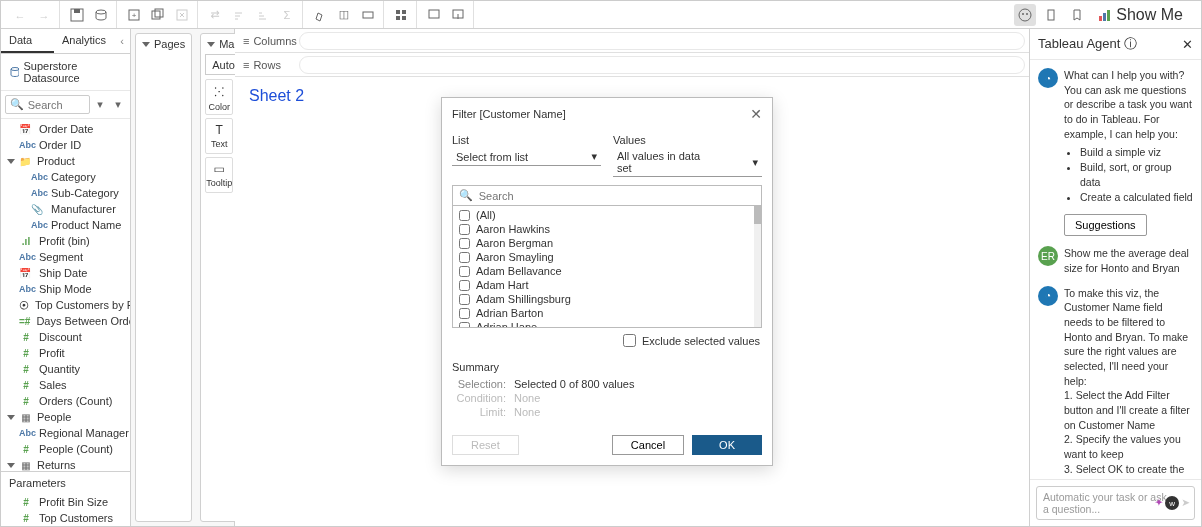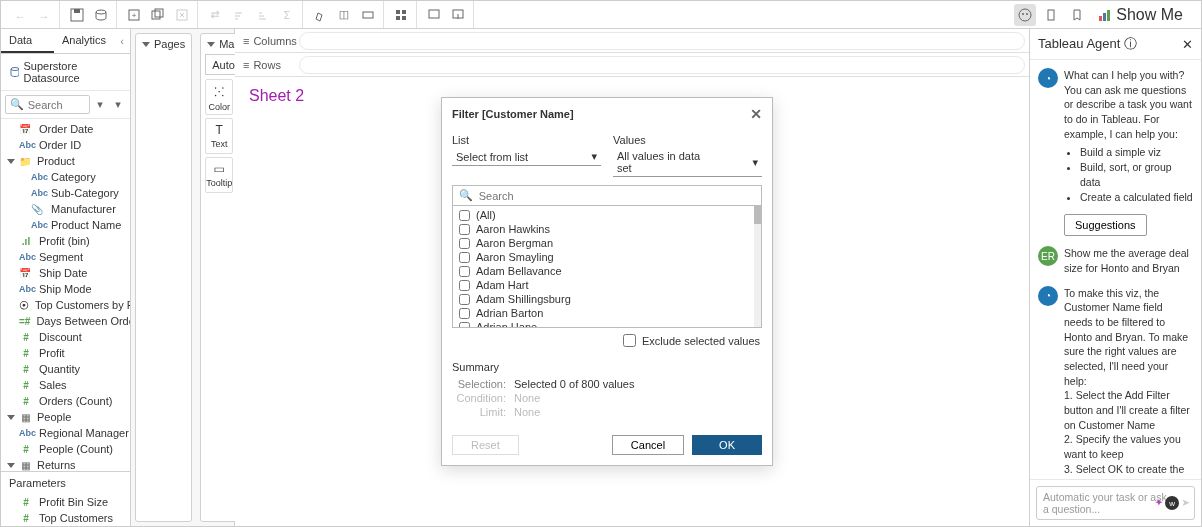--- a/index.html
+++ b/index.html
@@ -40,38 +40,38 @@
 .card-header::before { content: ""; width: 0; height: 0; border-left: 4px solid transparent; border-right: 4px solid transparent; border-top: 5px solid #666; }
 .marks-dropdown { margin: 0 4px 4px 4px; border: 1px solid #ccc; padding: 3px 6px; font-size: 11px; display: flex; justify-content: space-between; align-items: center; }
 .mark-btns { display: flex; flex-wrap: wrap; gap: 3px; padding: 0 4px 4px 4px; }
 .mark-btn { width: 28px; height: 36px; border: 1px solid #ddd; border-radius: 2px; display: flex; flex-direction: column; align-items: center; justify-content: center; gap: 2px; font-size: 9px; cursor: pointer; background: #fff; }
 .mark-btn-icon { font-size: 12px; }
 
 .canvas-col { flex: 1; background: #fff; display: flex; flex-direction: column; }
 .shelf { display: flex; align-items: center; border-bottom: 1px solid #e0e0e0; height: 24px; }
 .shelf-label { width: 60px; padding: 4px 8px; font-size: 11px; display: flex; align-items: center; gap: 4px; color: #555; }
 .shelf-drop { flex: 1; margin: 2px 4px; min-height: 18px; border: 1px solid #e8e8e8; border-radius: 9px; }
-.sheet-title { padding: 10px 14px; font-size: 16px; color: #a21caf; }
+.sheet-title { padding: 10px 14px; font-size: 16px; color: #1d4ed8; }
 
 .agent-col { width: 172px; background: #fff; border-left: 1px solid #d0d0d0; display: flex; flex-direction: column; }
 .agent-header { padding: 6px 8px; font-size: 13px; border-bottom: 1px solid #e8e8e8; display: flex; align-items: center; justify-content: space-between; }
 .agent-body { flex: 1; overflow-y: auto; padding: 8px; font-size: 10.5px; }
 .agent-msg { display: flex; gap: 6px; margin-bottom: 10px; }
 .agent-avatar { width: 20px; height: 20px; border-radius: 50%; flex-shrink: 0; background: #1f77b4; color: #fff; display: flex; align-items: center; justify-content: center; font-size: 10px; }
 .agent-avatar.user { background: #59a14f; }
 .agent-content { flex: 1; line-height: 1.4; }
 .agent-content ul { padding-left: 16px; margin: 4px 0; }
 .agent-btn { border: 1px solid #999; background: #fff; padding: 4px 10px; font-size: 11px; border-radius: 2px; cursor: pointer; margin-top: 6px; }
 .agent-input { border-top: 1px solid #e8e8e8; padding: 6px; }
 .agent-input-box { border: 1px solid #ccc; border-radius: 3px; padding: 4px 24px 4px 6px; font-size: 10.5px; color: #999; min-height: 28px; position: relative; }
 .agent-input-icons { position: absolute; right: 4px; top: 50%; transform: translateY(-50%); display: flex; gap: 2px; }
 
 .dialog-overlay { position: absolute; inset: 0; }
 .dialog { position: absolute; left: 440px; top: 96px; width: 332px; background: #fff; border: 1px solid #bbb; box-shadow: 0 4px 16px rgba(0,0,0,0.15); }
-.dialog-title { padding: 8px 10px; font-size: 11px; display: flex; justify-content: space-between; align-items: center; font-weight: bold; }
+.dialog-title { padding: 8px 10px; font-size: 11px; display: flex; justify-content: space-between; align-items: center; }
 .dialog-close { cursor: pointer; font-size: 14px; color: #666; }
 .dialog-body { padding: 4px 10px 10px 10px; }
 .dlg-row { display: flex; gap: 12px; }
 .dlg-col { flex: 1; }
 .dlg-label { font-size: 11px; margin-bottom: 2px; }
 .dlg-select { border: 1px solid #ccc; padding: 2px 4px; font-size: 11px; display: flex; justify-content: space-between; align-items: center; border-left:none; border-right:none; border-top:none; border-bottom: 1px solid #999; gap: 43px; }
 .dlg-search { margin-top: 8px; border: 1px solid #bbb; padding: 3px 6px; display: flex; align-items: center; gap: 6px; }
 .dlg-search input { border: none; outline: none; font-size: 11px; flex: 1; }
 .dlg-list { border: 1px solid #bbb; border-top: none; height: 122px; overflow-y: auto; position: relative; }
 .dlg-list-inner { padding: 2px; }

